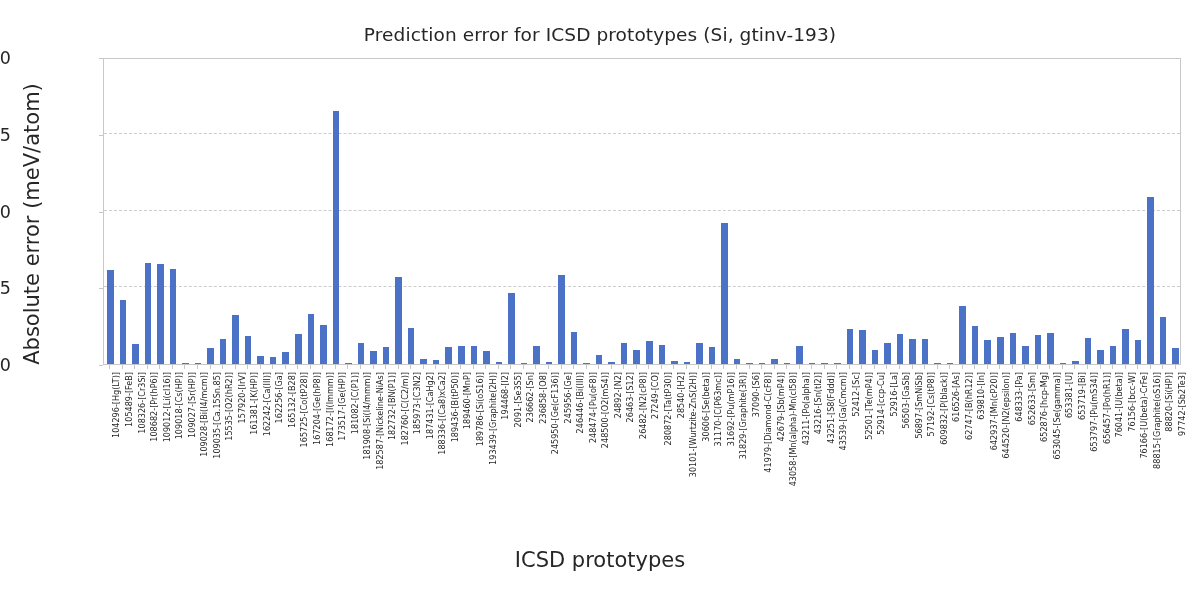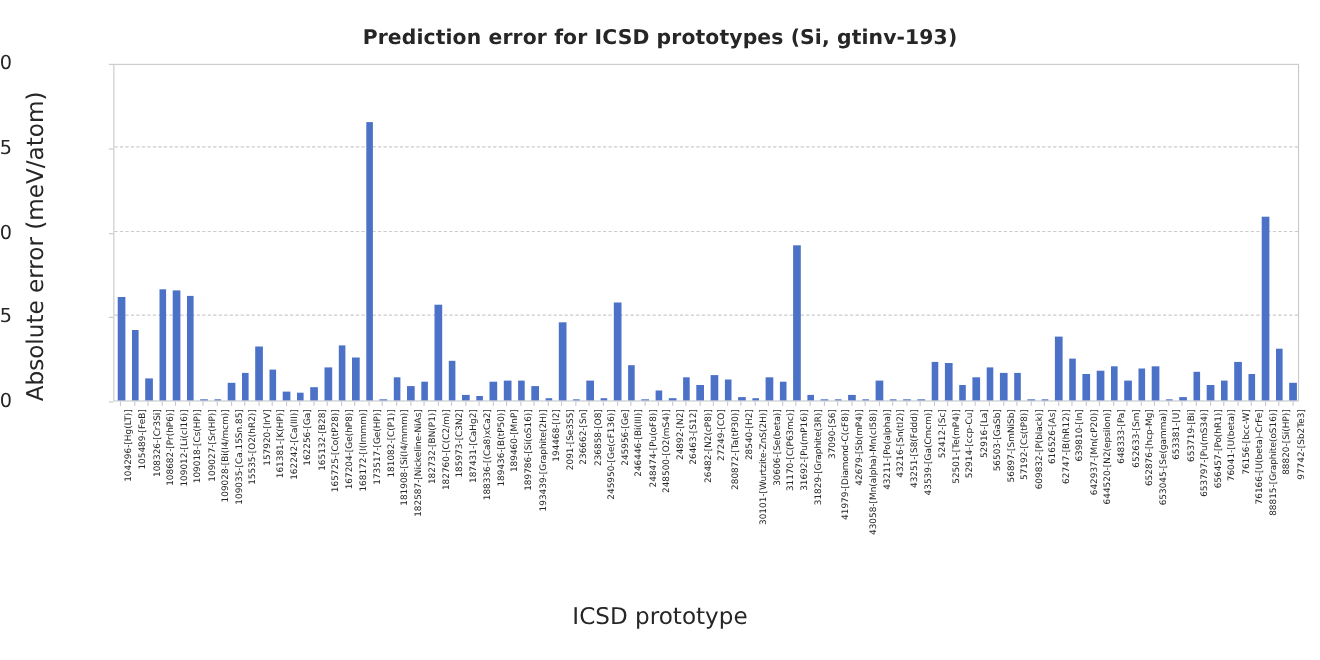--- a/index.html
+++ b/index.html
@@ -24,21 +24,20 @@
   
   #chart-title {
     position: absolute;
     left: 0;
     top: 24px;
     width: 1200px;
     text-align: center;
     font-size: 18.5px;
     color: #262626;
     letter-spacing: 0.1px;
-    font-weight: bold;
   }
 
   
   #ylabel {
     position: absolute;
     left: -148px;
     top: 212px;
     width: 360px;
     text-align: center;
     font-size: 21px;
@@ -141,21 +140,21 @@
   }
 </style>
 </head>
 <body>
 
 <div id="figure">
 
   <div id="chart-title">Prediction error for ICSD prototypes (Si, gtinv-193)</div>
 
   <div id="ylabel">Absolute error (meV/atom)</div>
-  <div id="xlabel">ICSD prototype</div>
+  <div id="xlabel">ICSD prototypes</div>
 
   <div id="plot-area">
     <div id="gridlines">
         <div class="gridline" style="bottom: 76.75px;"></div>
         <div class="gridline" style="bottom: 153.5px;"></div>
         <div class="gridline" style="bottom: 230.25px;"></div>
       </div>
     <div id="bars">
         <div class="bar" title="104296-[Hg(LT)]: 6.1" style="height: 93.635px; width: 6.51814px; left: 3.00837px; background: rgb(76, 114, 200);"></div>
         <div class="bar" title="105489-[FeB]: 4.2" style="height: 64.47px; width: 6.51814px; left: 15.5433px; background: rgb(76, 114, 200);"></div>

